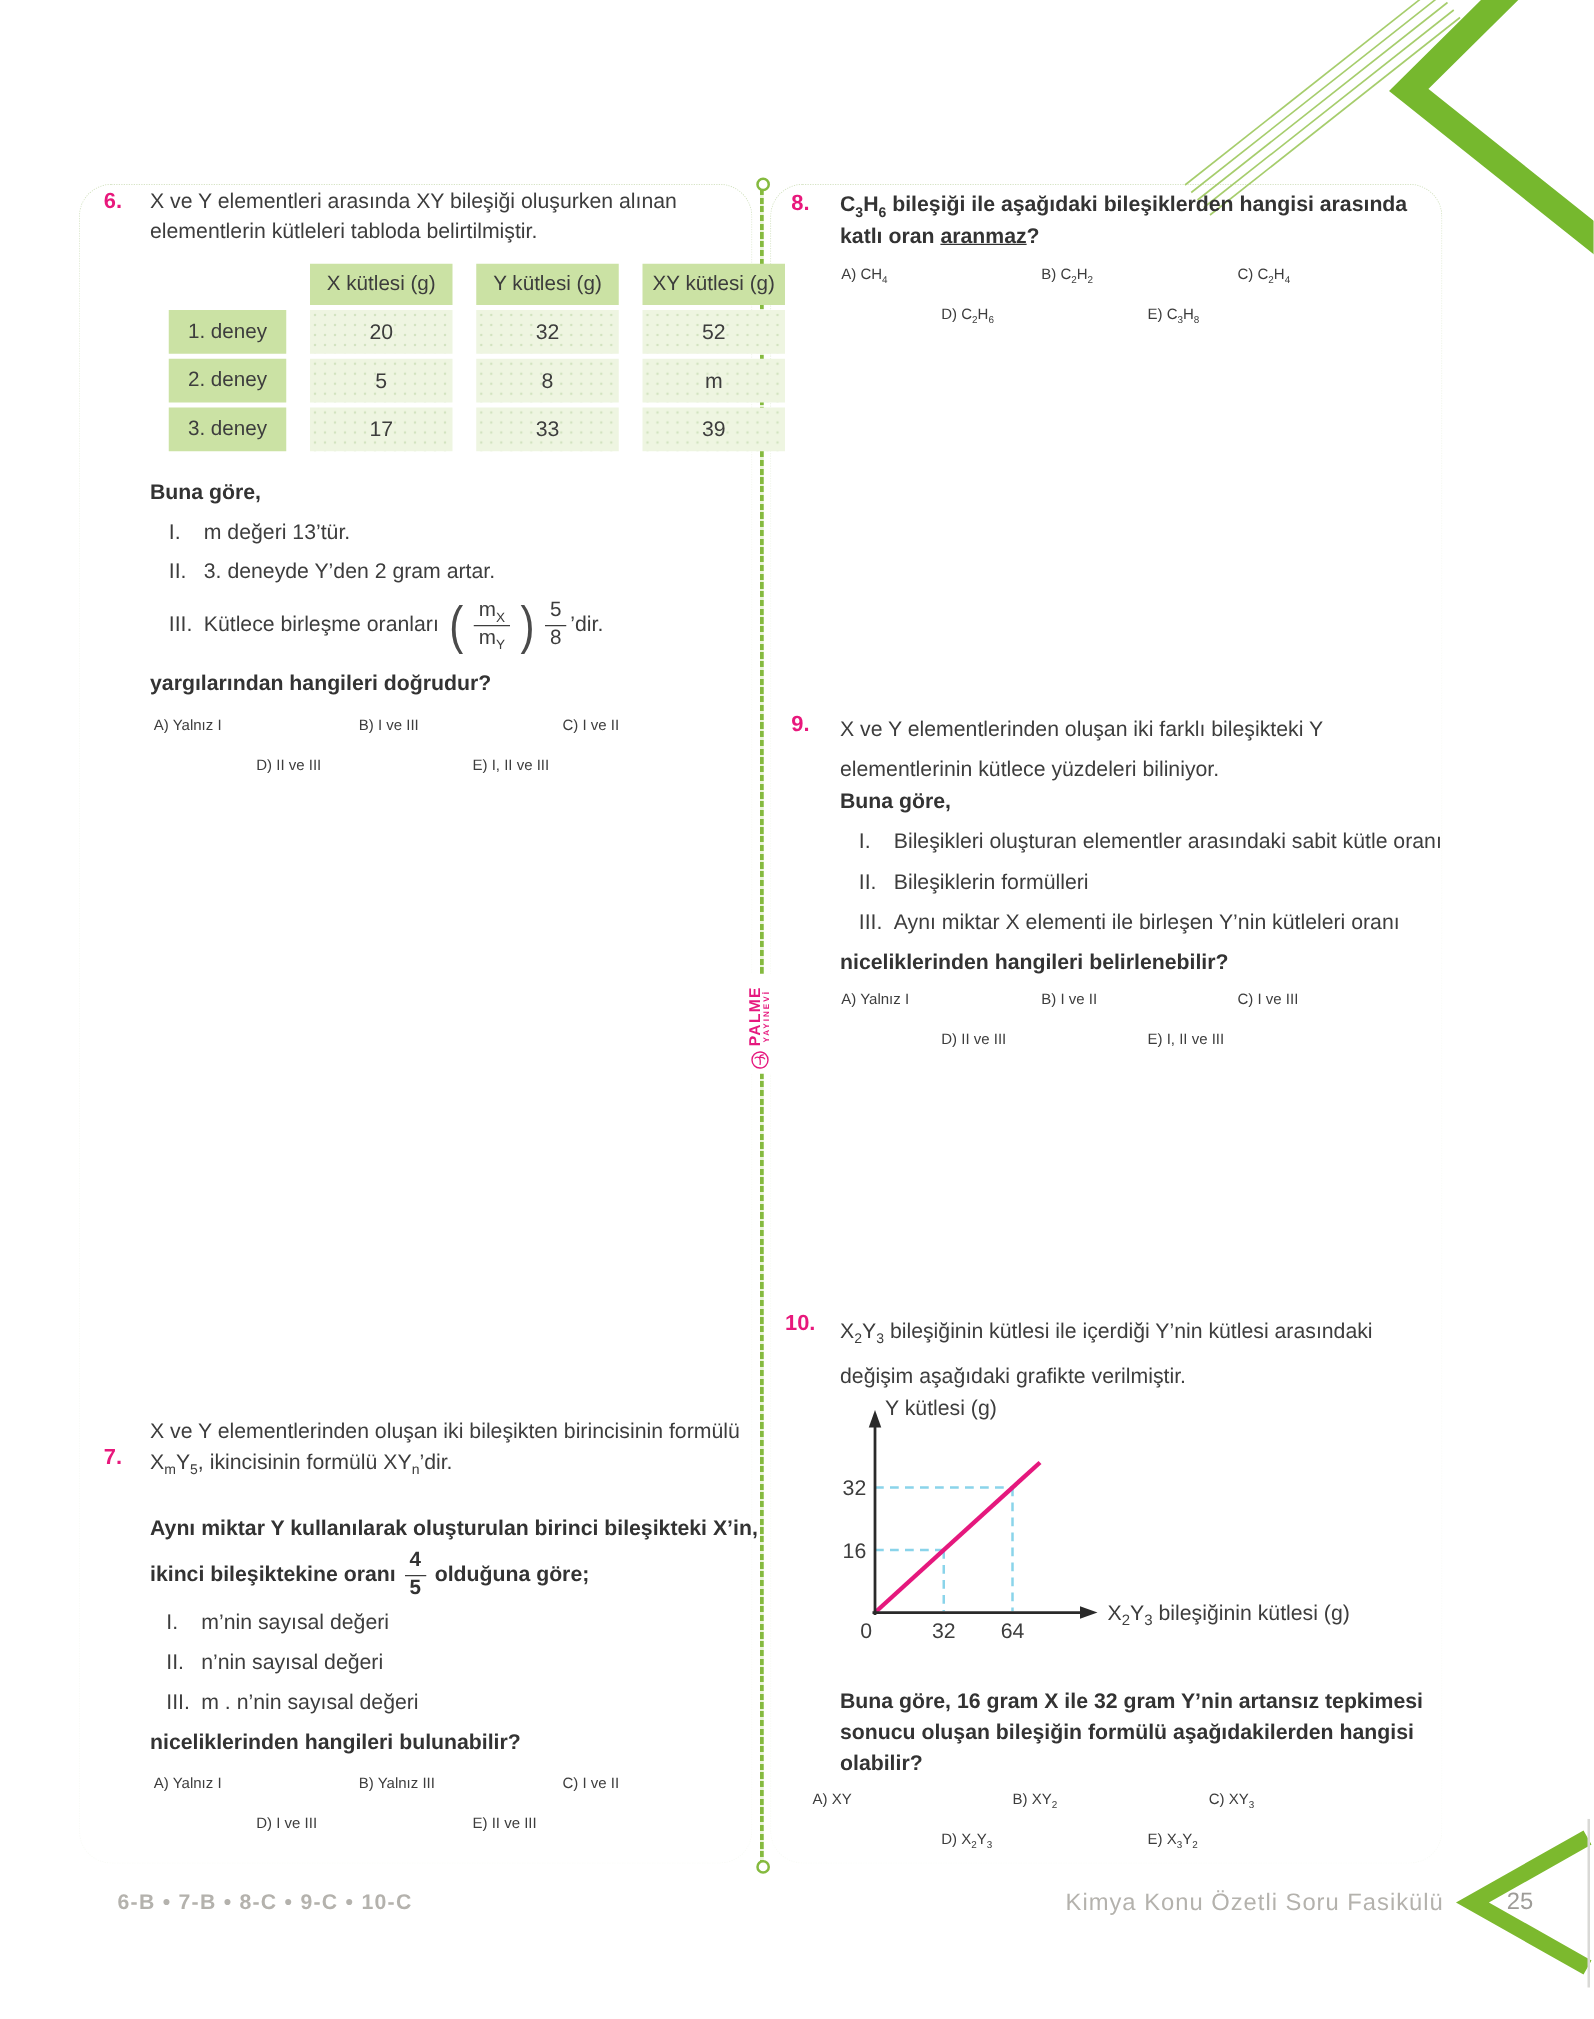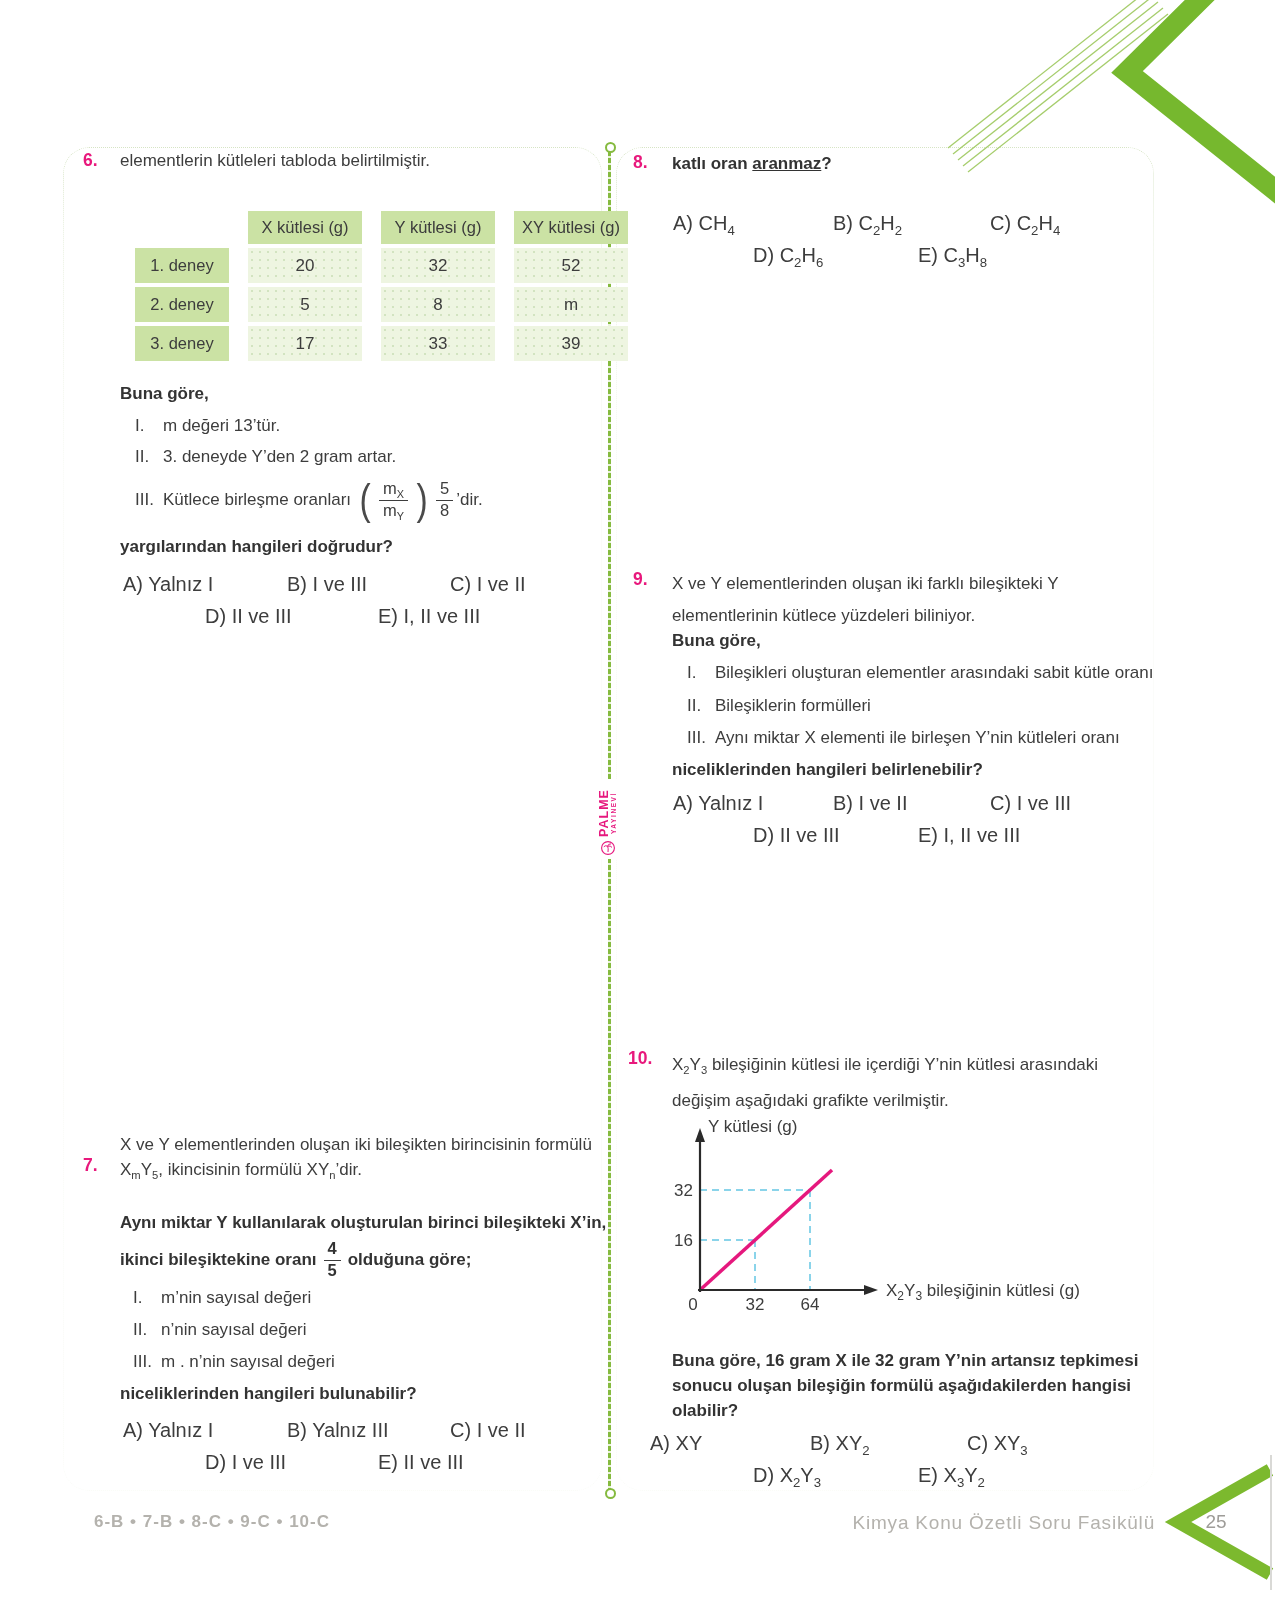--- a/index.html
+++ b/index.html
@@ -33,21 +33,21 @@
   .td { background:#eef5e1; font-size:17px;
         background-image:radial-gradient(#d2e3c0 1px, transparent 1.3px);
         background-size:8px 8px; }
 
   
   .li { position:absolute; display:flex; font-size:17px; }
   .roman { width:28px; flex:0 0 28px; }
   .nowrap { white-space:nowrap; }
 
   
-  .opts { position:absolute; font-size:20px; width:490px; display:grid; }
+  .opts { position:absolute; font-size:12px; width:490px; display:grid; }
   .o-l1 { grid-template-columns:164px 163px 1fr; }
   .o-l2 { grid-template-columns:82px 173px 1fr; }
   .o-r1 { grid-template-columns:160px 157px 1fr; }
   .o-r2 { grid-template-columns:80px 165px 1fr; }
   .c2 { grid-column:2; } .c3 { grid-column:3; }
 
   
   .fg { display:inline-flex; align-items:center; gap:7px; }
   .frac { display:inline-flex; flex-direction:column; align-items:center; font-size:16.5px; line-height:1.2; }
   .frac .num { border-bottom:1.6px solid #3d3d3d; padding:0 4px 1px; display:block; }
@@ -100,20 +100,21 @@
     <div class="palme-2">YAYINEVİ</div>
   </div>
   <svg class="palme-icon" width="16" height="16" viewBox="0 0 16 16">
     <circle cx="8" cy="8" r="6.4" fill="none" stroke="#e6187e" stroke-width="1.1"></circle>
     <path d="M8 12 Q8.6 8.5 7.6 6.2 M7.6 6.2 Q5 5 3.8 6.8 M7.6 6.2 Q8.2 3.6 11 3.9 M7.6 6.2 Q10.6 5.4 12 7.4" fill="none" stroke="#e6187e" stroke-width="1"></path>
   </svg>
 </div>
 
 <div class="qnum" style="left:83px;top:149px;">6.</div>
 <div class="txt para" style="left:120px;top:149px;width:460px;">
+  <div><span>X ve Y elementleri arasında XY bileşiği oluşurken alınan</span></div>
   <div><span>elementlerin kütleleri tabloda belirtilmiştir.</span></div>
 </div>
 
 <div class="tbl">
   <div class="th th0"></div>
   <div class="th">X kütlesi (g)</div>
   <div class="th">Y kütlesi (g)</div>
   <div class="th">XY kütlesi (g)</div>
 
   <div class="rowlabel">1. deney</div>
@@ -203,20 +204,21 @@
   <span>B) Yalnız III</span>
   <span>C) I ve II</span>
 </div>
 <div class="opts o-l2" style="left:123px;top:1451px;">
   <span class="c2">D) I ve III</span>
   <span class="c3">E) II ve III</span>
 </div>
 
 <div class="qnum" style="left:633px;top:151px;">8.</div>
 <div class="txt bold" style="left:672px;top:151px;width:490px;line-height:25px;">
+  <div><span>C</span><sub>3</sub><span>H</span><sub>6</sub><span> bileşiği ile aşağıdaki bileşiklerden hangisi arasında</span></div>
   <div><span>katlı oran </span><span class="u">aranmaz</span><span>?</span></div>
 </div>
 <div class="opts o-r1" style="left:673px;top:212px;">
   <span><span>A) CH</span><sub>4</sub></span>
   <span><span>B) C</span><sub>2</sub><span>H</span><sub>2</sub></span>
   <span><span>C) C</span><sub>2</sub><span>H</span><sub>4</sub></span>
 </div>
 <div class="opts o-r2" style="left:673px;top:244px;">
   <span class="c2"><span>D) C</span><sub>2</sub><span>H</span><sub>6</sub></span>
   <span class="c3"><span>E) C</span><sub>3</sub><span>H</span><sub>8</sub></span>

